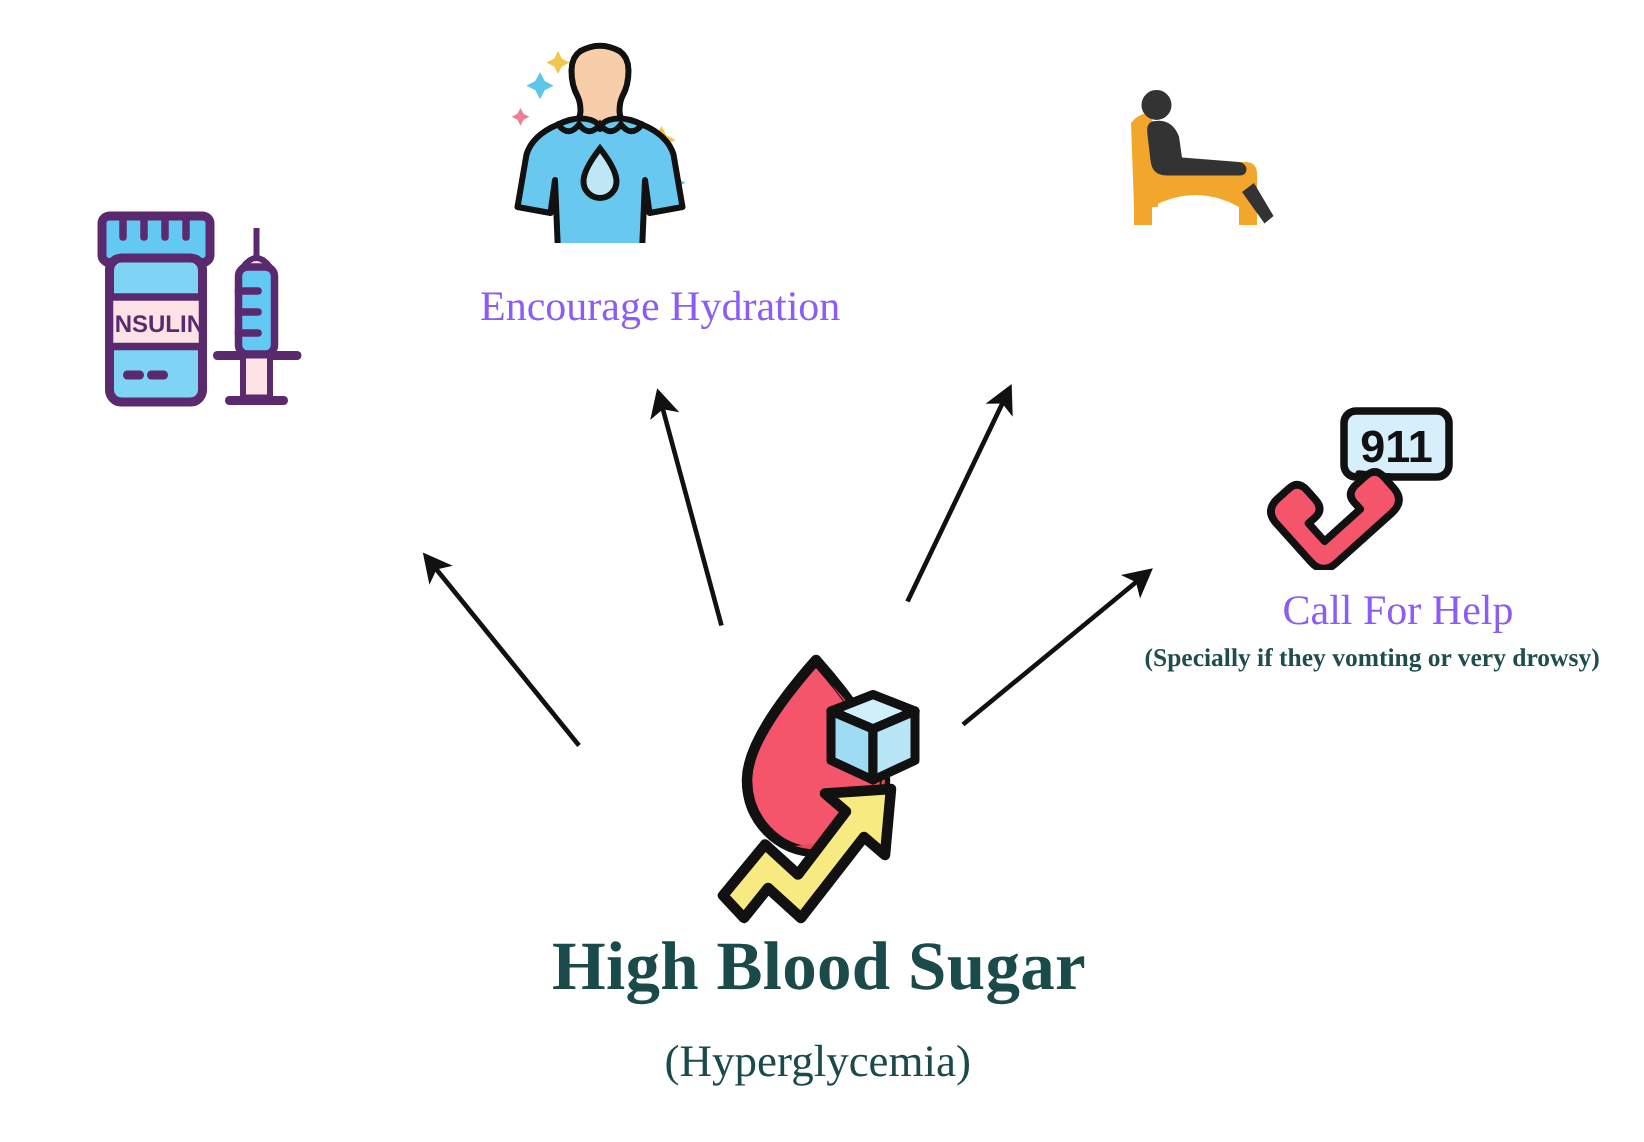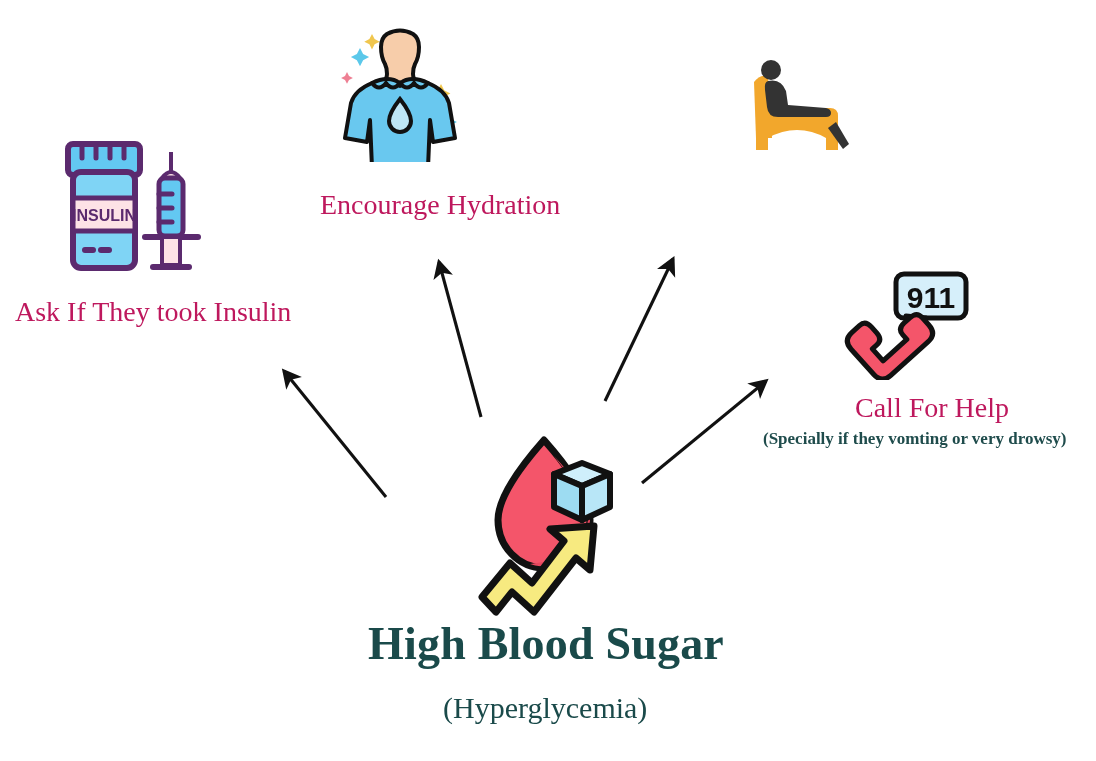--- a/index.html
+++ b/index.html
@@ -12,21 +12,21 @@
     width: 1096px;
     height: 732px;
     background: #ffffff;
     overflow: hidden;
     font-family: "Liberation Serif", "DejaVu Serif", serif;
   }
   .abs { position: absolute; }
 
   
   .node-label {
-    color: #be185d;
+    color: #8b5cf6;
     font-family: "Liberation Serif", "DejaVu Serif", serif;
     font-weight: 400;
     white-space: nowrap;
     line-height: 1.1;
   }
   .label-lg { font-size: 28px; }
   .center-title {
     color: #1a4a4a;
     font-family: "Liberation Serif", "DejaVu Serif", serif;
     font-size: 46px;
@@ -100,21 +100,20 @@
       <g stroke="#5b2a6e" stroke-width="5" stroke-linecap="round">
         <line x1="104" y1="56" x2="117" y2="56"></line>
         <line x1="104" y1="70" x2="117" y2="70"></line>
         <line x1="104" y1="84" x2="117" y2="84"></line>
       </g>
       <line x1="90" y1="99" x2="143" y2="99" stroke="#5b2a6e" stroke-width="6" stroke-linecap="round"></line>
       <rect x="107" y="99" width="18" height="28" fill="#fde2e6" stroke="#5b2a6e" stroke-width="4"></rect>
       <line x1="98" y1="129" x2="134" y2="129" stroke="#5b2a6e" stroke-width="6" stroke-linecap="round"></line>
     </svg>
   </div>
-  <div class="abs node-label label-lg" style="left:15px; top:297px;">Ask If They took Insulin</div>
 
   <div class="abs" style="left:325px; top:12px;">
     <svg width="150" height="150" viewBox="0 0 150 150">
 
       <g>
         <path d="M47 22 l2.6 5.1 5.1 2.6 -5.1 2.6 -2.6 5.1 -2.6 -5.1 -5.1 -2.6 5.1 -2.6 z" fill="#f0c64e"></path>
         <path d="M35 36 l3.1 6 6 3.1 -6 3.1 -3.1 6 -3.1 -6 -6 -3.1 6 -3.1 z" fill="#5bc8ea"></path>
         <path d="M22 60 l2 3.9 3.9 2 -3.9 2 -2 3.9 -2 -3.9 -3.9 -2 3.9 -2 z" fill="#ee7f93"></path>
         <path d="M116 72 l3.2 6.2 6.2 3.2 -6.2 3.2 -3.2 6.2 -3.2 -6.2 -6.2 -3.2 6.2 -3.2 z" fill="#f0c64e"></path>
         <path d="M110 92 l1.7 3.3 3.3 1.7 -3.3 1.7 -1.7 3.3 -1.7 -3.3 -3.3 -1.7 3.3 -1.7 z" fill="#8bc98e"></path>

